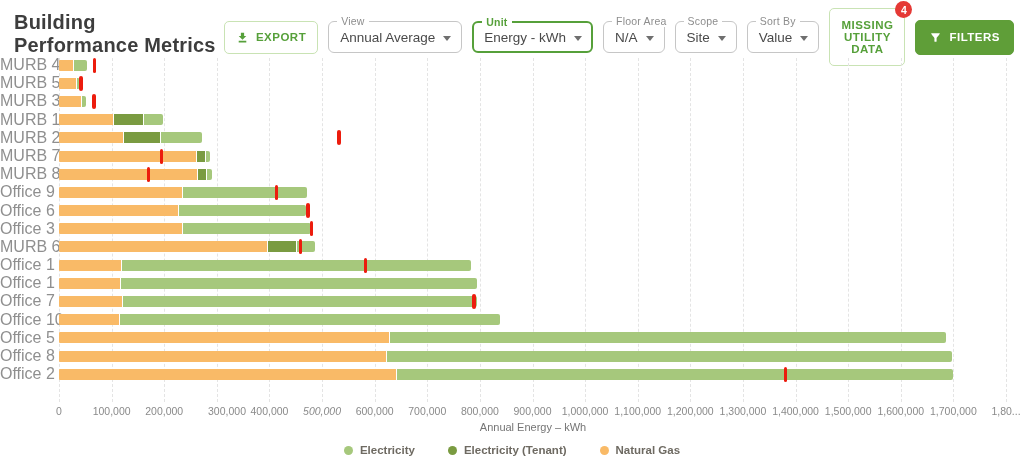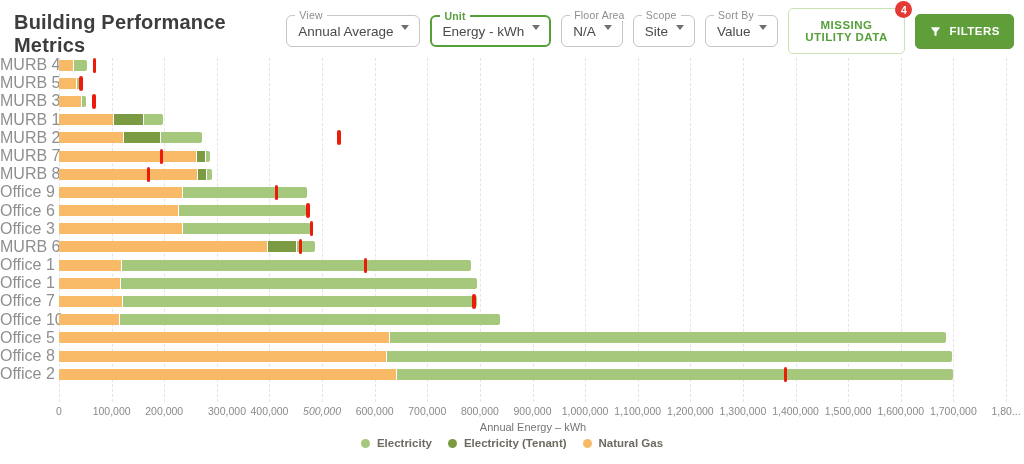--- a/index.html
+++ b/index.html
@@ -15,21 +15,21 @@
   .controls { margin-left:auto; display:flex; align-items:center; gap:10px; }
   .btn { display:flex; align-items:center; gap:7px; border-radius:5px; font-size:11.5px;
          font-weight:bold; letter-spacing:.5px; cursor:pointer; background:#fff; }
   .btn-outline { border:1px solid var(--light-green-border); color:var(--accent-green); padding:9px 11px; }
   .btn-missing { border:1px solid var(--light-green-border); color:var(--accent-green); padding:10px 11px; position:relative; }
   .btn-solid { background:var(--button-green); border:1px solid var(--button-green); color:#fff; padding:10px 13px; }
   .badge { position:absolute; top:-8px; right:-8px; width:17px; height:17px; border-radius:50%;
            background:var(--badge-red); color:#fff; font-size:10.5px; font-weight:bold;
            display:flex; align-items:center; justify-content:center; letter-spacing:0; }
   .dd { position:relative; border:1px solid #c6c6c6; border-radius:6px; background:#fff;
-        display:flex; align-items:flex-start; gap:8px; padding:8px 10px 7px 11px;
+        display:flex; align-items:center; gap:8px; padding:8px 10px 7px 11px;
         font-size:13.5px; color:#4a4a4a; cursor:pointer; }
   .dd-label { position:absolute; top:-7px; left:8px; background:#fff; padding:0 4px;
               font-size:10.5px; color:#8d8d8d; letter-spacing:.2px; white-space:nowrap; }
   .dd.accent { border:2px solid var(--accent-green); padding:7px 9px 6px 10px; }
   .dd.accent .dd-label { color:var(--accent-green); font-weight:bold; }
   .dd-value { white-space:nowrap; }
   .caret { width:0; height:0; border-left:4.5px solid transparent; border-right:4.5px solid transparent;
            border-top:5px solid #6f6f6f; margin-top:1px; }
   
   #chart { position:relative; height:346px; margin-top:8px; }
@@ -42,31 +42,39 @@
   .seg:not(:last-child) { border-right:1px solid #fff; }
   .seg:first-child { border-radius:1px 0 0 1px; }
   .seg:last-child { border-radius:0 2px 2px 0; }
   .marker { position:absolute; top:1.6px; width:3.5px; height:15px; border-radius:2px;
             background:var(--marker-red); z-index:2; }
   #x-axis { position:relative; height:13px; margin-top:3px; }
   .tick { position:absolute; transform:translateX(-50%); font-size:10.5px; color:#8a8a8a; white-space:nowrap; }
   .axis-title-wrap { position:relative; height:15px; margin-top:3px; }
   .axis-title { position:absolute; left:533px; transform:translateX(-50%);
                 font-size:11px; color:#757575; white-space:nowrap; }
-  #legend { display:flex; justify-content:center; gap:16px; margin-top:1px; }
+  #legend { display:flex; justify-content:center; gap:33px; margin-top:8px; }
   .legend-item { display:flex; align-items:center; gap:7px; font-size:11.5px; font-weight:bold;
                  color:#6e6a62; cursor:pointer; }
   .dot { width:9px; height:9px; border-radius:50%; }
 </style>
 </head>
 <body>
 
 <div class="header">
   <h1 class="page-title">Building Performance Metrics</h1>
   <div class="controls">
+    <button class="btn btn-outline">
+      <span style="display:flex;">
+        <svg width="13" height="13" viewBox="0 0 24 24" fill="currentColor">
+            <path d="M19 9h-4V3H9v6H5l7 7 7-7zM5 18v3h14v-3H5z"></path>
+          </svg>
+      </span>
+      <span>EXPORT</span>
+    </button>
     <div id="dropdowns" style="display:contents;"><div class="dd">
           <span class="dd-label">View</span>
           <span class="dd-value">Annual Average</span>
           <span class="caret"></span>
         </div><div class="dd accent">
           <span class="dd-label">Unit</span>
           <span class="dd-value">Energy - kWh</span>
           <span class="caret"></span>
         </div><div class="dd">
           <span class="dd-label">Floor Area</span>

